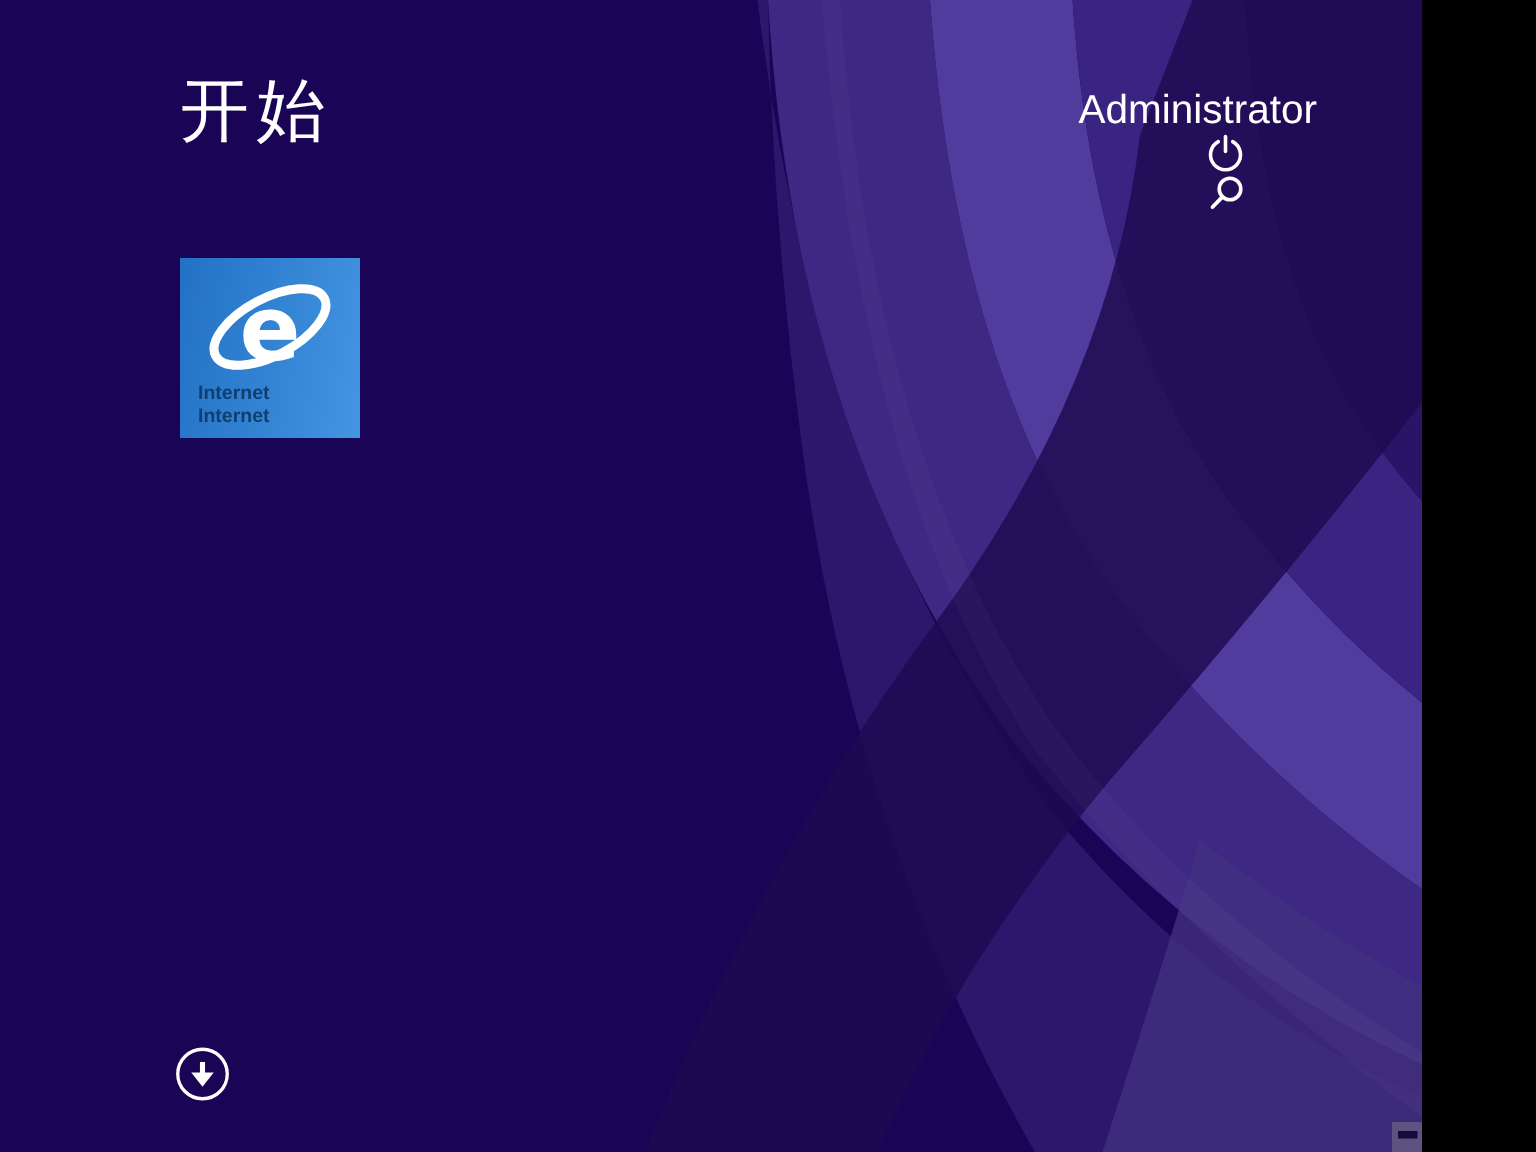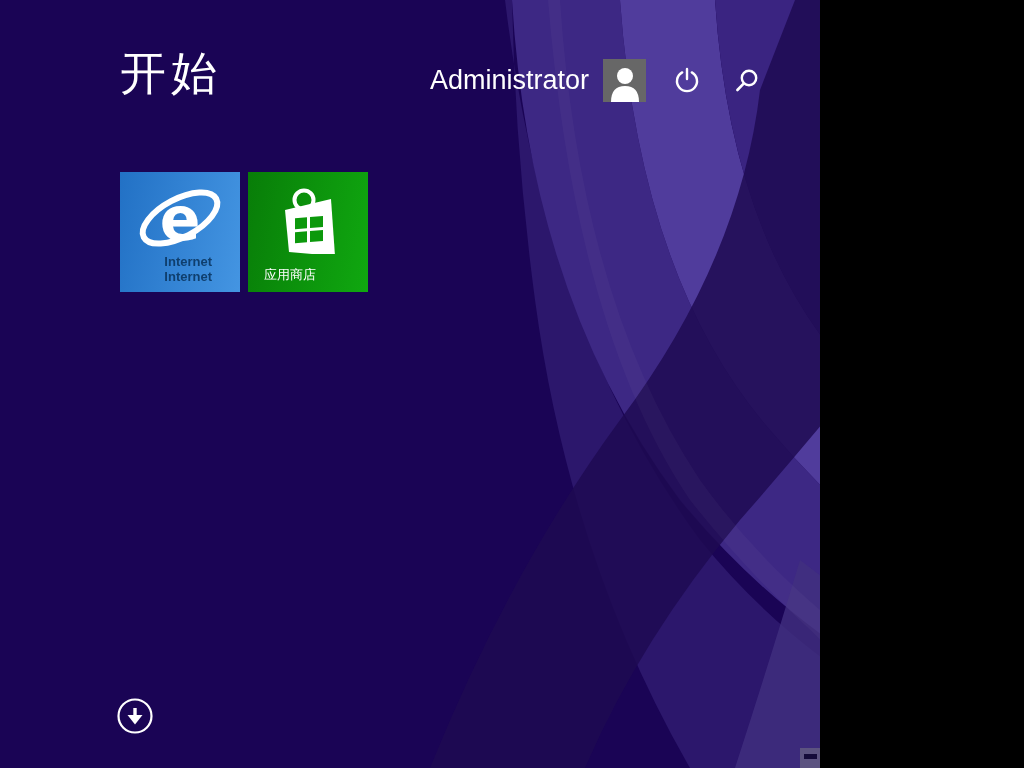--- a/index.html
+++ b/index.html
@@ -1,32 +1,31 @@
 <!DOCTYPE html>
 <html><head>
 <meta charset="utf-8">
 <style>
   html,body{margin:0;padding:0;background:#000;}
   .screen{
-    position:relative;width:820px;height:768px;overflow:hidden;
+    position:relative;width:948px;height:768px;overflow:hidden;
     background:#1a0455;
     font-family:"Liberation Sans","DejaVu Sans",sans-serif;
-    text-align:right;
     -webkit-font-smoothing:antialiased;
   }
   .bg-art{position:absolute;inset:0;width:1024px;height:768px;display:block;}
 
   
   .page-title{
     position:absolute;left:120px;top:48px;margin:0;
     color:#fff;font-size:46px;font-weight:300;letter-spacing:5px;line-height:1.1;
   }
   .user-area{
     position:absolute;top:58px;right:56px;height:44px;
-    display:flex;align-items:center;
+    display:flex;align-items:center;flex-direction:column;
   }
   .user-name{color:#fff;font-size:27px;font-weight:300;margin-right:14px;white-space:nowrap;}
   .avatar{
     width:43px;height:43px;background:#676767;display:flex;align-items:flex-end;justify-content:center;overflow:hidden;
   }
   .icon-btn{
     width:34px;height:34px;display:flex;align-items:center;justify-content:center;
     background:transparent;border:0;padding:0;cursor:pointer;
   }
   .power-btn{margin-left:24px;}
@@ -113,33 +112,20 @@
   <div class="tile tile-ie">
     <svg class="tile-icon ie-icon" width="92" height="82" viewBox="0 0 92 82" aria-hidden="true">
       <g transform="rotate(-28 46 40)">
         <ellipse cx="46" cy="40" rx="41" ry="19" fill="none" stroke="#fff" stroke-width="6"></ellipse>
       </g>
       <text x="46" y="62" text-anchor="middle" font-family="'DejaVu Sans',sans-serif" font-size="60" font-weight="bold" fill="#fff">e</text>
     </svg>
     <span class="tile-label">Internet Internet</span>
   </div>
 
-  <div class="tile tile-store">
-    <svg class="tile-icon store-icon" width="64" height="70" viewBox="0 0 64 70" aria-hidden="true">
-      <circle cx="28" cy="16" r="9.5" fill="none" stroke="#fff" stroke-width="4"></circle>
-      <path d="M9,26 L55,15 L59,72 L13,68 Z" fill="#fff"></path>
-      <g transform="skewY(-5)">
-        <rect x="19" y="36" width="12" height="11" fill="#0c990c"></rect>
-        <rect x="34" y="36" width="13" height="11" fill="#0c990c"></rect>
-        <rect x="19" y="50" width="12" height="11" fill="#0c990c"></rect>
-        <rect x="34" y="50" width="13" height="11" fill="#0c990c"></rect>
-      </g>
-    </svg>
-    <span class="tile-label">应用商店</span>
-  </div>
 
 
 
   <button class="all-apps" aria-label="All apps">
     <svg width="38" height="38" viewBox="0 0 38 38" aria-hidden="true">
       <circle cx="19" cy="19" r="16.5" fill="none" stroke="#fff" stroke-width="2.2"></circle>
       <line x1="19" y1="11" x2="19" y2="22" stroke="#fff" stroke-width="3.4"></line>
       <path d="M11.5,18 L19,27.5 L26.5,18 Z" fill="#fff"></path>
     </svg>
   </button>

